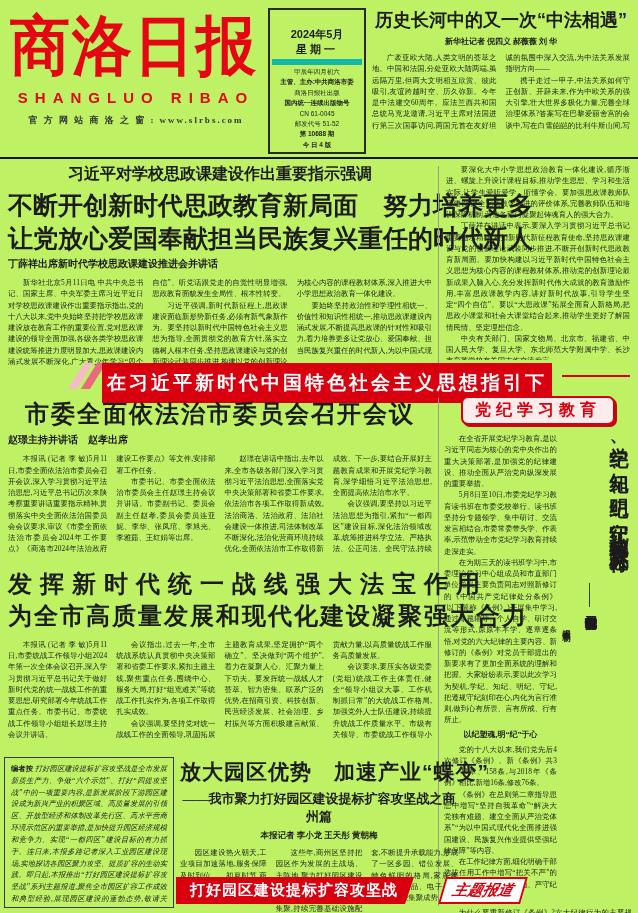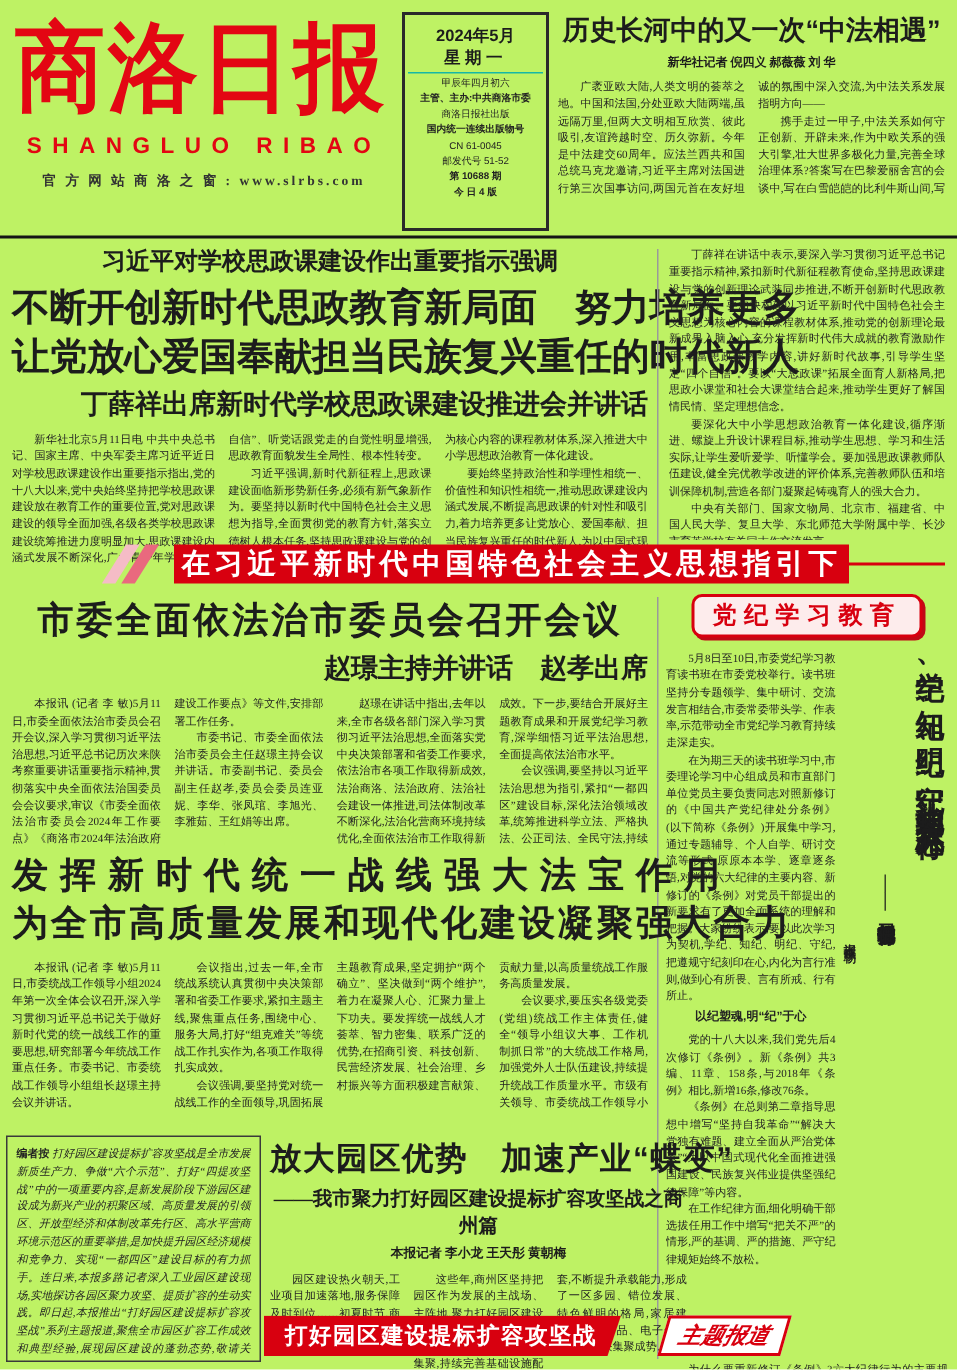--- a/index.html
+++ b/index.html
@@ -14,26 +14,26 @@
   
   .logo-title {
     color:#e30613; font-weight:900; font-size:60px; line-height:1.05;
     letter-spacing:2px; font-family:"DejaVu Serif", serif; white-space:nowrap;
     transform:scaleY(1.08); transform-origin:top left;
   }
   .logo-en { color:#e30613; font-weight:bold; font-size:15px; letter-spacing:7px; text-align:center; margin-top:14px; font-family:"Liberation Sans",sans-serif;}
   .logo-site { color:#333; font-size:9px; letter-spacing:2px; text-align:center; margin-top:8px; font-weight:bold;}
 
   .datebox {
-    border:2px solid #2a2a2a; width:98px; height:146px; padding:6px 2px;
+    border:2px solid #2a2a2a; width:98px; height:146px; padding:17px 2px;
     text-align:center; font-family:"Liberation Sans",sans-serif;
   }
   .db-ym { font-size:11px; font-weight:bold; }
   .db-day { font-size:26px; font-weight:bold; line-height:1.05; }
-  .db-week { font-size:11px; font-weight:bold; letter-spacing:3px; border-bottom:1px solid #14b8a6; padding-bottom:2px; margin-bottom:2px;}
+  .db-week { font-size:11px; font-weight:bold; letter-spacing:3px; border-bottom:6px solid #14b8a6; padding-bottom:2px; margin-bottom:2px;}
   .db-sm { font-size:6.5px; line-height:1.6; color:#222; }
   .db-sm div { white-space:nowrap; }
 
   .top-art-h { font-size:18px; font-weight:900; text-align:center; white-space:nowrap; font-family:"Liberation Sans",sans-serif; }
   .top-art-sub { font-size:13px; font-weight:bold; text-align:center; margin-top:4px; font-family:"Liberation Sans",sans-serif;}
   .byline { font-size:8px; text-align:center; margin-top:4px; font-weight:bold; }
 
   .rule-h { background:#151515; }
   .rule-v { background:#9a9a9a; width:1px; }
   .rule-red { background:#d8000f; }
@@ -42,21 +42,21 @@
   .body-sm { font-size:7.4px; line-height:1.52; text-align:justify; color:#222; }
   .body-sm p { text-indent:2em; }
   .cols2 { columns:2; column-gap:9px; }
   .cols3 { columns:3; column-gap:9px; }
   .cols4 { columns:4; column-gap:9px; }
 
   .kicker { text-align:center; font-weight:bold; font-size:16px; font-family:"Liberation Sans",sans-serif; }
   .kicker-sm { text-align:center; font-weight:bold; font-size:12.5px; font-family:"Liberation Sans",sans-serif; }
   .h-big { text-align:center; font-weight:900; font-size:25px; line-height:1.3; white-space:nowrap; font-family:"Liberation Sans",sans-serif; }
   .h-mid { text-align:center; font-weight:900; font-size:24px; line-height:1.35; white-space:nowrap; letter-spacing:2px; font-family:"Liberation Sans",sans-serif; }
-  .deck { text-align:right; font-weight:bold; font-size:18px; margin-top:3px; font-family:"Liberation Sans",sans-serif;}
+  .deck { text-align:left; font-weight:bold; font-size:10px; margin-top:3px; font-family:"Liberation Sans",sans-serif;}
 
   
   .banner {
     background:#d8000f; color:#fff; display:flex; align-items:center; justify-content:center;
     font-weight:900; font-size:19px; letter-spacing:3px; font-family:"Liberation Sans",sans-serif;
   }
   .stripe { transform:skewX(-32deg); }
 
   
   .badge {
@@ -143,29 +143,29 @@
     <div class="cols3 body-sm" style="margin-top:6px; height:100px; overflow:hidden;">
       <p>新华社北京5月11日电  中共中央总书记、国家主席、中央军委主席习近平近日对学校思政课建设作出重要指示指出,党的十八大以来,党中央始终坚持把学校思政课建设放在教育工作的重要位置,党对思政课建设的领导全面加强,各级各类学校思政课建设统筹推进力度明显加大,思政课建设内涵式发展不断深化,广大青少年学习“四个自信”、听党话跟党走的自觉性明显增强,思政教育面貌发生全局性、根本性转变。</p>
       <p>习近平强调,新时代新征程上,思政课建设面临新形势新任务,必须有新气象新作为。要坚持以新时代中国特色社会主义思想为指导,全面贯彻党的教育方针,落实立德树人根本任务,坚持思政课建设与党的创新理论武装同步推进,构建以党的创新理论为核心内容的课程教材体系,深入推进大中小学思想政治教育一体化建设。</p>
       <p>要始终坚持政治性和学理性相统一、价值性和知识性相统一,推动思政课建设内涵式发展,不断提高思政课的针对性和吸引力,着力培养更多让党放心、爱国奉献、担当民族复兴重任的时代新人,为以中国式现代化全面推进强国建设、民族复兴伟业作出新的更大贡献。</p>
     </div>
   </div>
 
   <div class="abs rule-v" style="left:438px; top:166px; height:216px;"></div>
 
   <div class="abs body-sm" style="left:446px; top:164px; width:184px; height:196px; overflow:hidden;">
+    <p>要深化大中小学思想政治教育一体化建设,循序渐进、螺旋上升设计课程目标,推动学生思想、学习和生活实际,让学生爱听爱学、听懂学会。要加强思政课教师队伍建设,健全完优教学改进的评价体系,完善教师队伍和培训保障机制,营造各部门凝聚起铸魂育人的强大合力。</p>
     <p>丁薛祥在讲话中表示,要深入学习贯彻习近平总书记重要指示精神,紧扣新时代新征程教育使命,坚持思政课建设与党的创新理论武装同步推进,不断开创新时代思政教育新局面。要加快构建以习近平新时代中国特色社会主义思想为核心内容的课程教材体系,推动党的创新理论最新成果入脑入心,充分发挥新时代伟大成就的教育激励作用,丰富思政课教学内容,讲好新时代故事,引导学生坚定“四个自信”。要以“大思政课”拓展全面育人新格局,把思政小课堂和社会大课堂结合起来,推动学生更好了解国情民情、坚定理想信念。</p>
-    <p>要深化大中小学思想政治教育一体化建设,循序渐进、螺旋上升设计课程目标,推动学生思想、学习和生活实际,让学生爱听爱学、听懂学会。要加强思政课教师队伍建设,健全完优教学改进的评价体系,完善教师队伍和培训保障机制,营造各部门凝聚起铸魂育人的强大合力。</p>
     <p>中央有关部门、国家文物局、北京市、福建省、中国人民大学、复旦大学、东北师范大学附属中学、长沙市育英学校有关同志作交流发言。</p>
 
   </div>
 
   <div class="abs stripe" style="left:76px; top:363px; width:9px; height:26px; background:#f5bcc6;"></div>
   <div class="abs stripe" style="left:89px; top:363px; width:9px; height:26px; background:#e9697e;"></div>
-  <div class="abs banner" style="left:116px; top:363px; width:450px; height:26px;">
+  <div class="abs banner" style="left:102px; top:363px; width:450px; height:40px;">
     <span>在习近平新时代中国特色社会主义思想指引下</span>
   </div>
   <div class="abs rule-red" style="left:562px; top:375px; width:68px; height:2px;"></div>
 
   <div class="abs" style="left:8px; top:398px; width:424px;">
     <div class="h-mid">市委全面依法治市委员会召开会议</div>
     <div class="deck">赵璟主持并讲话　赵孝出席</div>
     <div class="cols4 body-sm" style="margin-top:6px; height:104px; overflow:hidden;">
       <p>本报讯  (记者  李  敏)5月11日,市委全面依法治市委员会召开会议,深入学习贯彻习近平法治思想,习近平总书记历次来陕考察重要讲话重要指示精神,贯彻落实中央全面依法治国委员会会议要求,审议《市委全面依法治市委员会2024年工作要点》《商洛市2024年法治政府建设工作要点》等文件,安排部署工作任务。</p>
       <p>市委书记、市委全面依法治市委员会主任赵璟主持会议并讲话。市委副书记、委员会副主任赵孝,委员会委员连亚妮、李华、张凤琯、李旭光、李雅茹、王红娟等出席。</p>
@@ -175,20 +175,21 @@
   </div>
 
   <div class="abs rule-v" style="left:438px; top:398px; height:508px;"></div>
 
   <div class="abs" style="left:444px; top:396px; width:188px; height:512px;">
     <div style="text-align:center;">
       <span class="badge">党纪学习教育</span>
     </div>
     <div class="disc-flex">
       <div class="disc-body body-sm">
+        <p>在全省开展党纪学习教育,是以习近平同志为核心的党中央作出的重大决策部署,是加强党的纪律建设、推动全面从严治党向纵深发展的重要举措。</p>
         <p>5月8日至10日,市委党纪学习教育读书班在市委党校举行。读书班坚持分专题领学、集中研讨、交流发言相结合,市委常委带头学、作表率,示范带动全市党纪学习教育持续走深走实。</p>
         <p>在为期三天的读书班学习中,市委理论学习中心组成员和市直部门单位党员主要负责同志对照新修订的《中国共产党纪律处分条例》(以下简称《条例》)开展集中学习,通过专题辅导、个人自学、研讨交流等形式,原原本本学、逐章逐条悟,对党的六大纪律的主要内容、新修订的《条例》对党员干部提出的新要求有了更加全面系统的理解和把握。大家纷纷表示,要以此次学习为契机,学纪、知纪、明纪、守纪,把遵规守纪刻印在心,内化为言行准则,做到心有所畏、言有所戒、行有所止。</p>
         <div class="sub-bold">以纪塑魂,明“纪”于心</div>
         <p>党的十八大以来,我们党先后4次修订《条例》。新《条例》共3编、11章、158条,与2018年《条例》相比,新增16条,修改76条。</p>
         <p>《条例》在总则第二章指导思想中增写“坚持自我革命”“解决大党独有难题、建立全面从严治党体系”“为以中国式现代化全面推进强国建设、民族复兴伟业提供坚强纪律保障”等内容。</p>
         <p>在工作纪律方面,细化明确干部选拔任用工作中增写“把关不严”的情形,严的基调、严的措施、严守纪律规矩始终不放松。</p>
       </div>
       <div class="vert v-by">本报记者  李敏  杨朝</div>
       <div class="vert v-sub">——市委党纪学习教育读书班侧记</div>
       <div class="vert v-head">学纪、知纪、明纪、守纪,让党纪学习教育入心见行</div>

